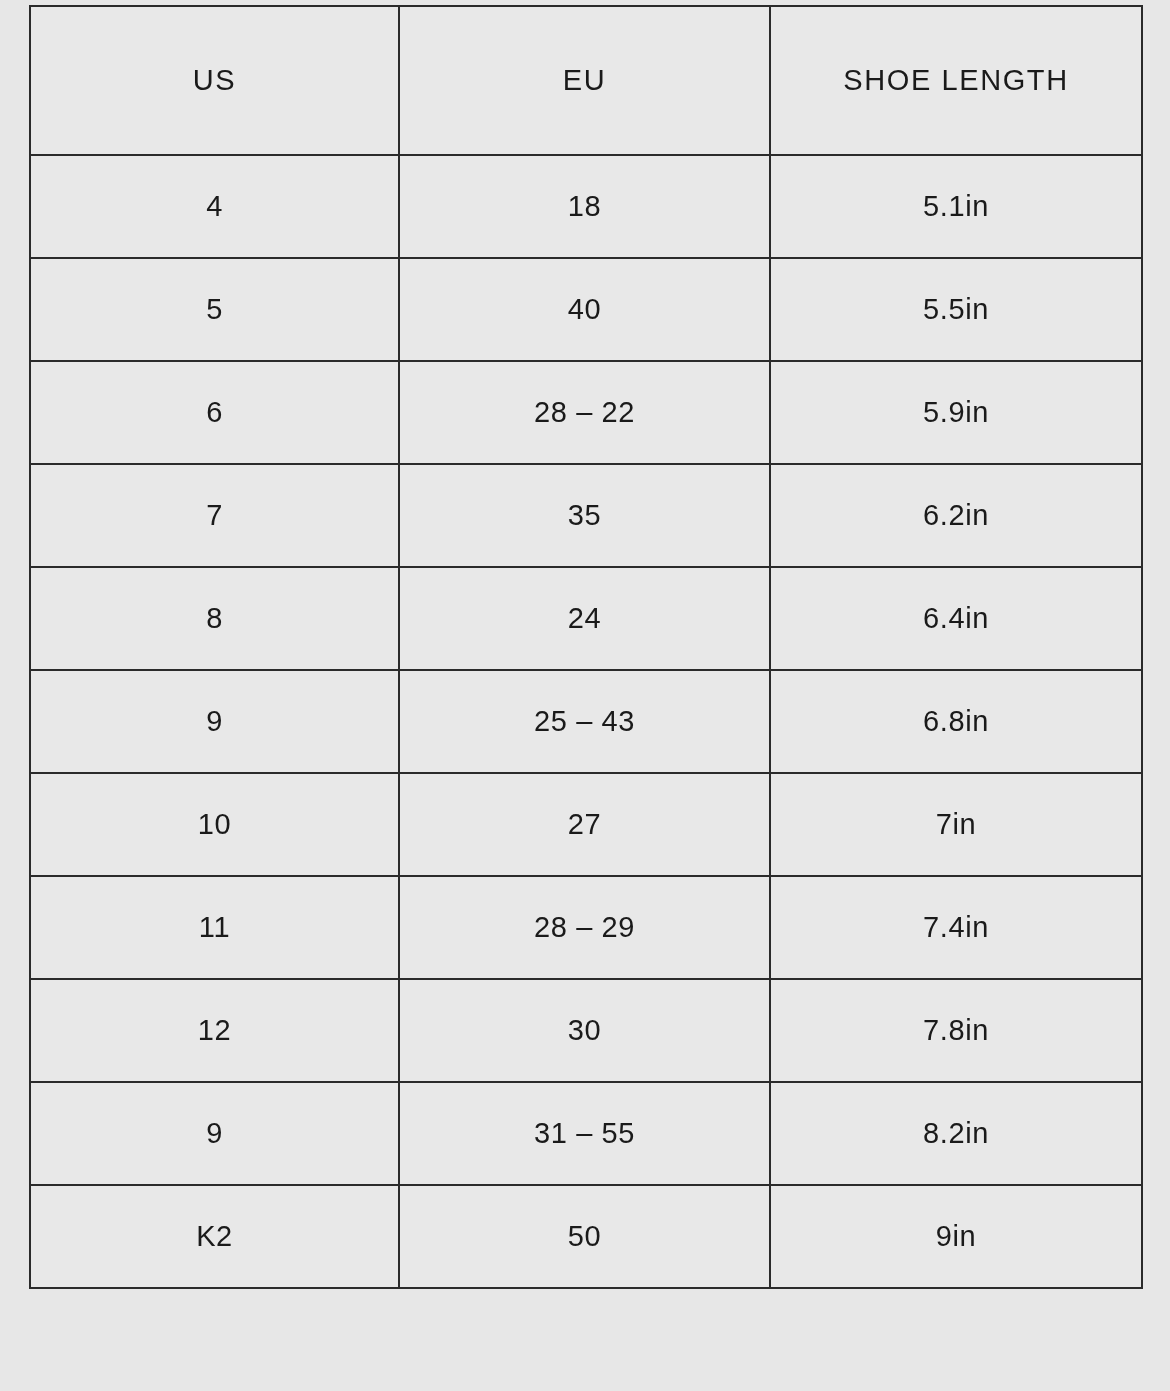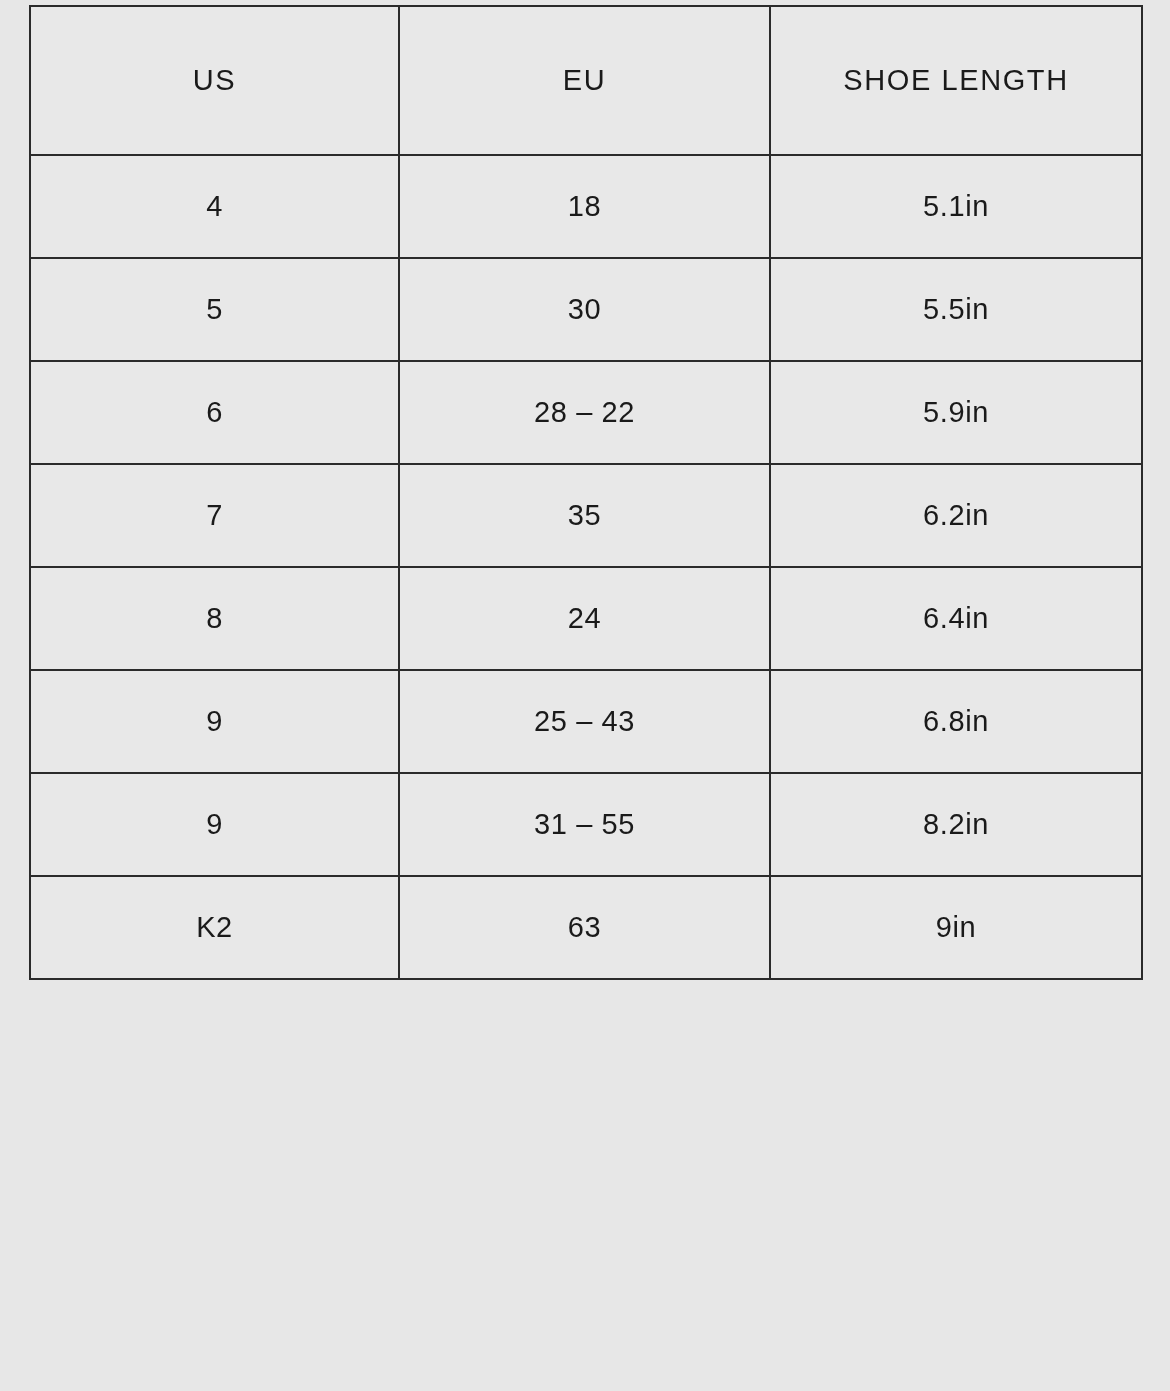--- a/index.html
+++ b/index.html
@@ -101,87 +101,120 @@
           </td>
         <td>
             <span class="cell-text">5.1in</span>
           </td>
       </tr>
       <tr>
         <td>
             <span class="cell-text">5</span>
           </td>
         <td>
+            <span class="cell-text">40</span>
+          </td>
+        <td>
+            <span class="cell-text">5.5in</span>
+          </td>
+      </tr>
+      <tr>
+        <td>
+            <span class="cell-text">6</span>
+          </td>
+        <td>
+            <span class="cell-text">28 – 22</span>
+          </td>
+        <td>
+            <span class="cell-text">5.9in</span>
+          </td>
+      </tr>
+      <tr>
+        <td>
+            <span class="cell-text">7</span>
+          </td>
+        <td>
+            <span class="cell-text">35</span>
+          </td>
+        <td>
+            <span class="cell-text">6.2in</span>
+          </td>
+      </tr>
+      <tr>
+        <td>
+            <span class="cell-text">8</span>
+          </td>
+        <td>
+            <span class="cell-text">24</span>
+          </td>
+        <td>
+            <span class="cell-text">6.4in</span>
+          </td>
+      </tr>
+      <tr>
+        <td>
+            <span class="cell-text">9</span>
+          </td>
+        <td>
+            <span class="cell-text">25 – 43</span>
+          </td>
+        <td>
+            <span class="cell-text">6.8in</span>
+          </td>
+      </tr>
+      <tr>
+        <td>
+            <span class="cell-text">10</span>
+          </td>
+        <td>
+            <span class="cell-text">27</span>
+          </td>
+        <td>
+            <span class="cell-text">7in</span>
+          </td>
+      </tr>
+      <tr>
+        <td>
+            <span class="cell-text">11</span>
+          </td>
+        <td>
+            <span class="cell-text">28 – 29</span>
+          </td>
+        <td>
+            <span class="cell-text">7.4in</span>
+          </td>
+      </tr>
+      <tr>
+        <td>
+            <span class="cell-text">12</span>
+          </td>
+        <td>
             <span class="cell-text">30</span>
           </td>
         <td>
-            <span class="cell-text">5.5in</span>
-          </td>
-      </tr>
-      <tr>
-        <td>
-            <span class="cell-text">6</span>
-          </td>
-        <td>
-            <span class="cell-text">28 – 22</span>
-          </td>
-        <td>
-            <span class="cell-text">5.9in</span>
-          </td>
-      </tr>
-      <tr>
-        <td>
-            <span class="cell-text">7</span>
-          </td>
-        <td>
-            <span class="cell-text">35</span>
-          </td>
-        <td>
-            <span class="cell-text">6.2in</span>
-          </td>
-      </tr>
-      <tr>
-        <td>
-            <span class="cell-text">8</span>
-          </td>
-        <td>
-            <span class="cell-text">24</span>
-          </td>
-        <td>
-            <span class="cell-text">6.4in</span>
+            <span class="cell-text">7.8in</span>
           </td>
       </tr>
       <tr>
         <td>
             <span class="cell-text">9</span>
           </td>
         <td>
-            <span class="cell-text">25 – 43</span>
-          </td>
-        <td>
-            <span class="cell-text">6.8in</span>
-          </td>
-      </tr>
-      <tr>
-        <td>
-            <span class="cell-text">9</span>
-          </td>
-        <td>
             <span class="cell-text">31 – 55</span>
           </td>
         <td>
             <span class="cell-text">8.2in</span>
           </td>
       </tr>
       <tr>
         <td>
             <span class="cell-text">K2</span>
           </td>
         <td>
-            <span class="cell-text">63</span>
+            <span class="cell-text">50</span>
           </td>
         <td>
             <span class="cell-text">9in</span>
           </td>
       </tr>
     </tbody>
   </table>
 
 </div>
 

